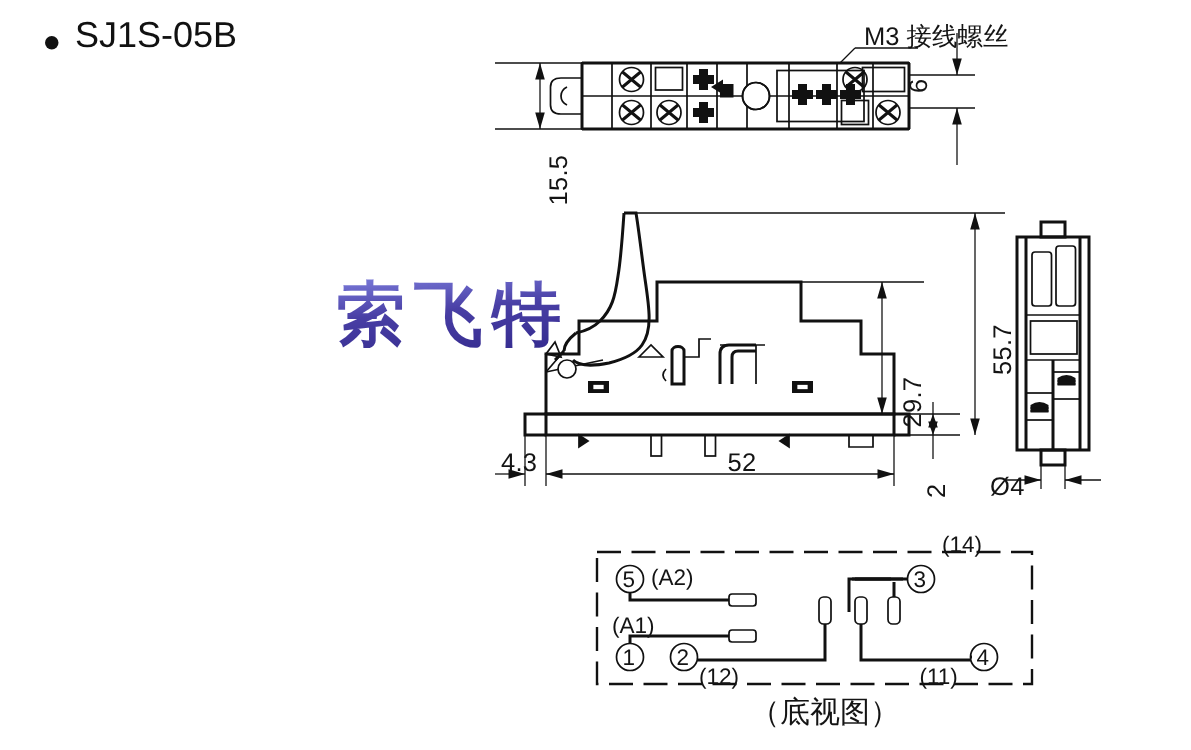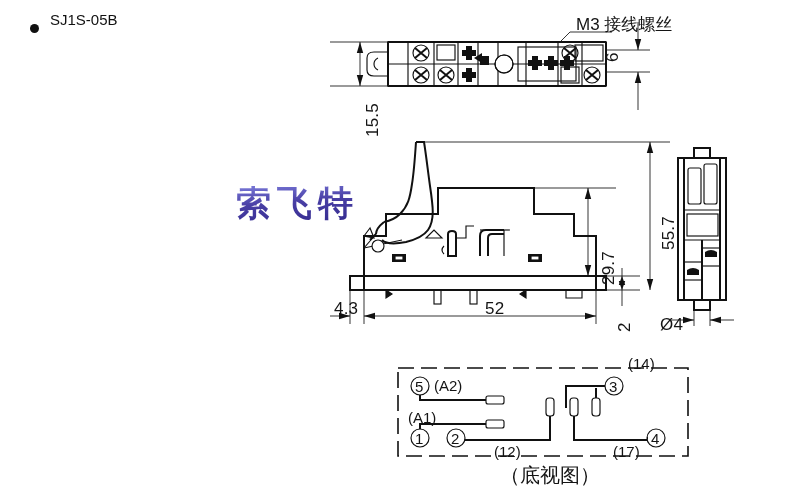--- a/index.html
+++ b/index.html
@@ -9,36 +9,35 @@
     color:#1a1a1a;
   }
   #sheet{position:absolute;inset:0;}
   .abs{position:absolute;}
   .txt{position:absolute;white-space:nowrap;line-height:1;color:#141414;}
   .dim{font-size:17px;letter-spacing:.2px;}
   .dimS{font-size:15px;}
   .rot{transform-origin:0 0;transform:rotate(-90deg);}
   
   #part-title{
-    left:50px;top:12px;font-size:15px;font-weight:400;color:#111;
+    left:50px;top:12px;font-size:24px;font-weight:400;color:#111;
   }
   #title-bullet{
     left:30px;top:24px;width:9px;height:9px;border-radius:50%;
     background:#111;
   }
   
   #watermark{
-    left:224px;top:186px;font-size:35px;font-weight:700;
+    left:224px;top:186px;font-size:46px;font-weight:700;
     font-family:"DejaVu Sans","Liberation Sans",sans-serif;
     letter-spacing:6px;
     background:linear-gradient(175deg,#6f6fd6 0%,#3a2f9e 45%,#241a86 100%);
     -webkit-background-clip:text;background-clip:text;
     color:#2b218e;-webkit-text-fill-color:transparent;
     opacity:.92;
-    margin-left:12px;
   }
   
   #m3-label{left:576px;top:16px;font-size:17px;text-align:right;}
   #bottom-caption{left:500px;top:465px;font-size:20px;}
   svg{display:block;}
   .stroke{fill:none;stroke:#111;stroke-width:1.15;}
   .thin{fill:none;stroke:#111;stroke-width:.85;}
   .thick{fill:none;stroke:#111;stroke-width:2;}
   .fillblk{fill:#111;stroke:none;}
   .fillwht{fill:#fff;stroke:#111;stroke-width:1.15;}
@@ -348,23 +347,23 @@
     <line class="thick" x1="257" y1="76" x2="258" y2="76"></line>
   </svg>
 
   <div class="txt dimS" style="left:415px;top:379px;">5</div>
   <div class="txt dimS" style="left:434px;top:378px;">(A2)</div>
 
   <div class="txt dimS" style="left:408px;top:410px;text-align:right;">(A1)</div>
   <div class="txt dimS" style="left:415px;top:431px;">1</div>
 
   <div class="txt dimS" style="left:451px;top:431px;">2</div>
-  <div class="txt dimS" style="left:466px;top:444px;margin-left:28px;">(12)</div>
+  <div class="txt dimS" style="left:466px;top:444px;">(12)</div>
 
   <div class="txt dimS" style="left:609px;top:379px;">3</div>
   <div class="txt dimS" style="left:628px;top:356px;">(14)</div>
 
   <div class="txt dimS" style="left:651px;top:431px;">4</div>
-  <div class="txt dimS" style="left:613px;top:444px;">(17)</div>
+  <div class="txt dimS" style="left:613px;top:444px;">(11)</div>
 
   <div class="txt" id="bottom-caption">（底视图）</div>
 
 </div>
 
 </body></html>

